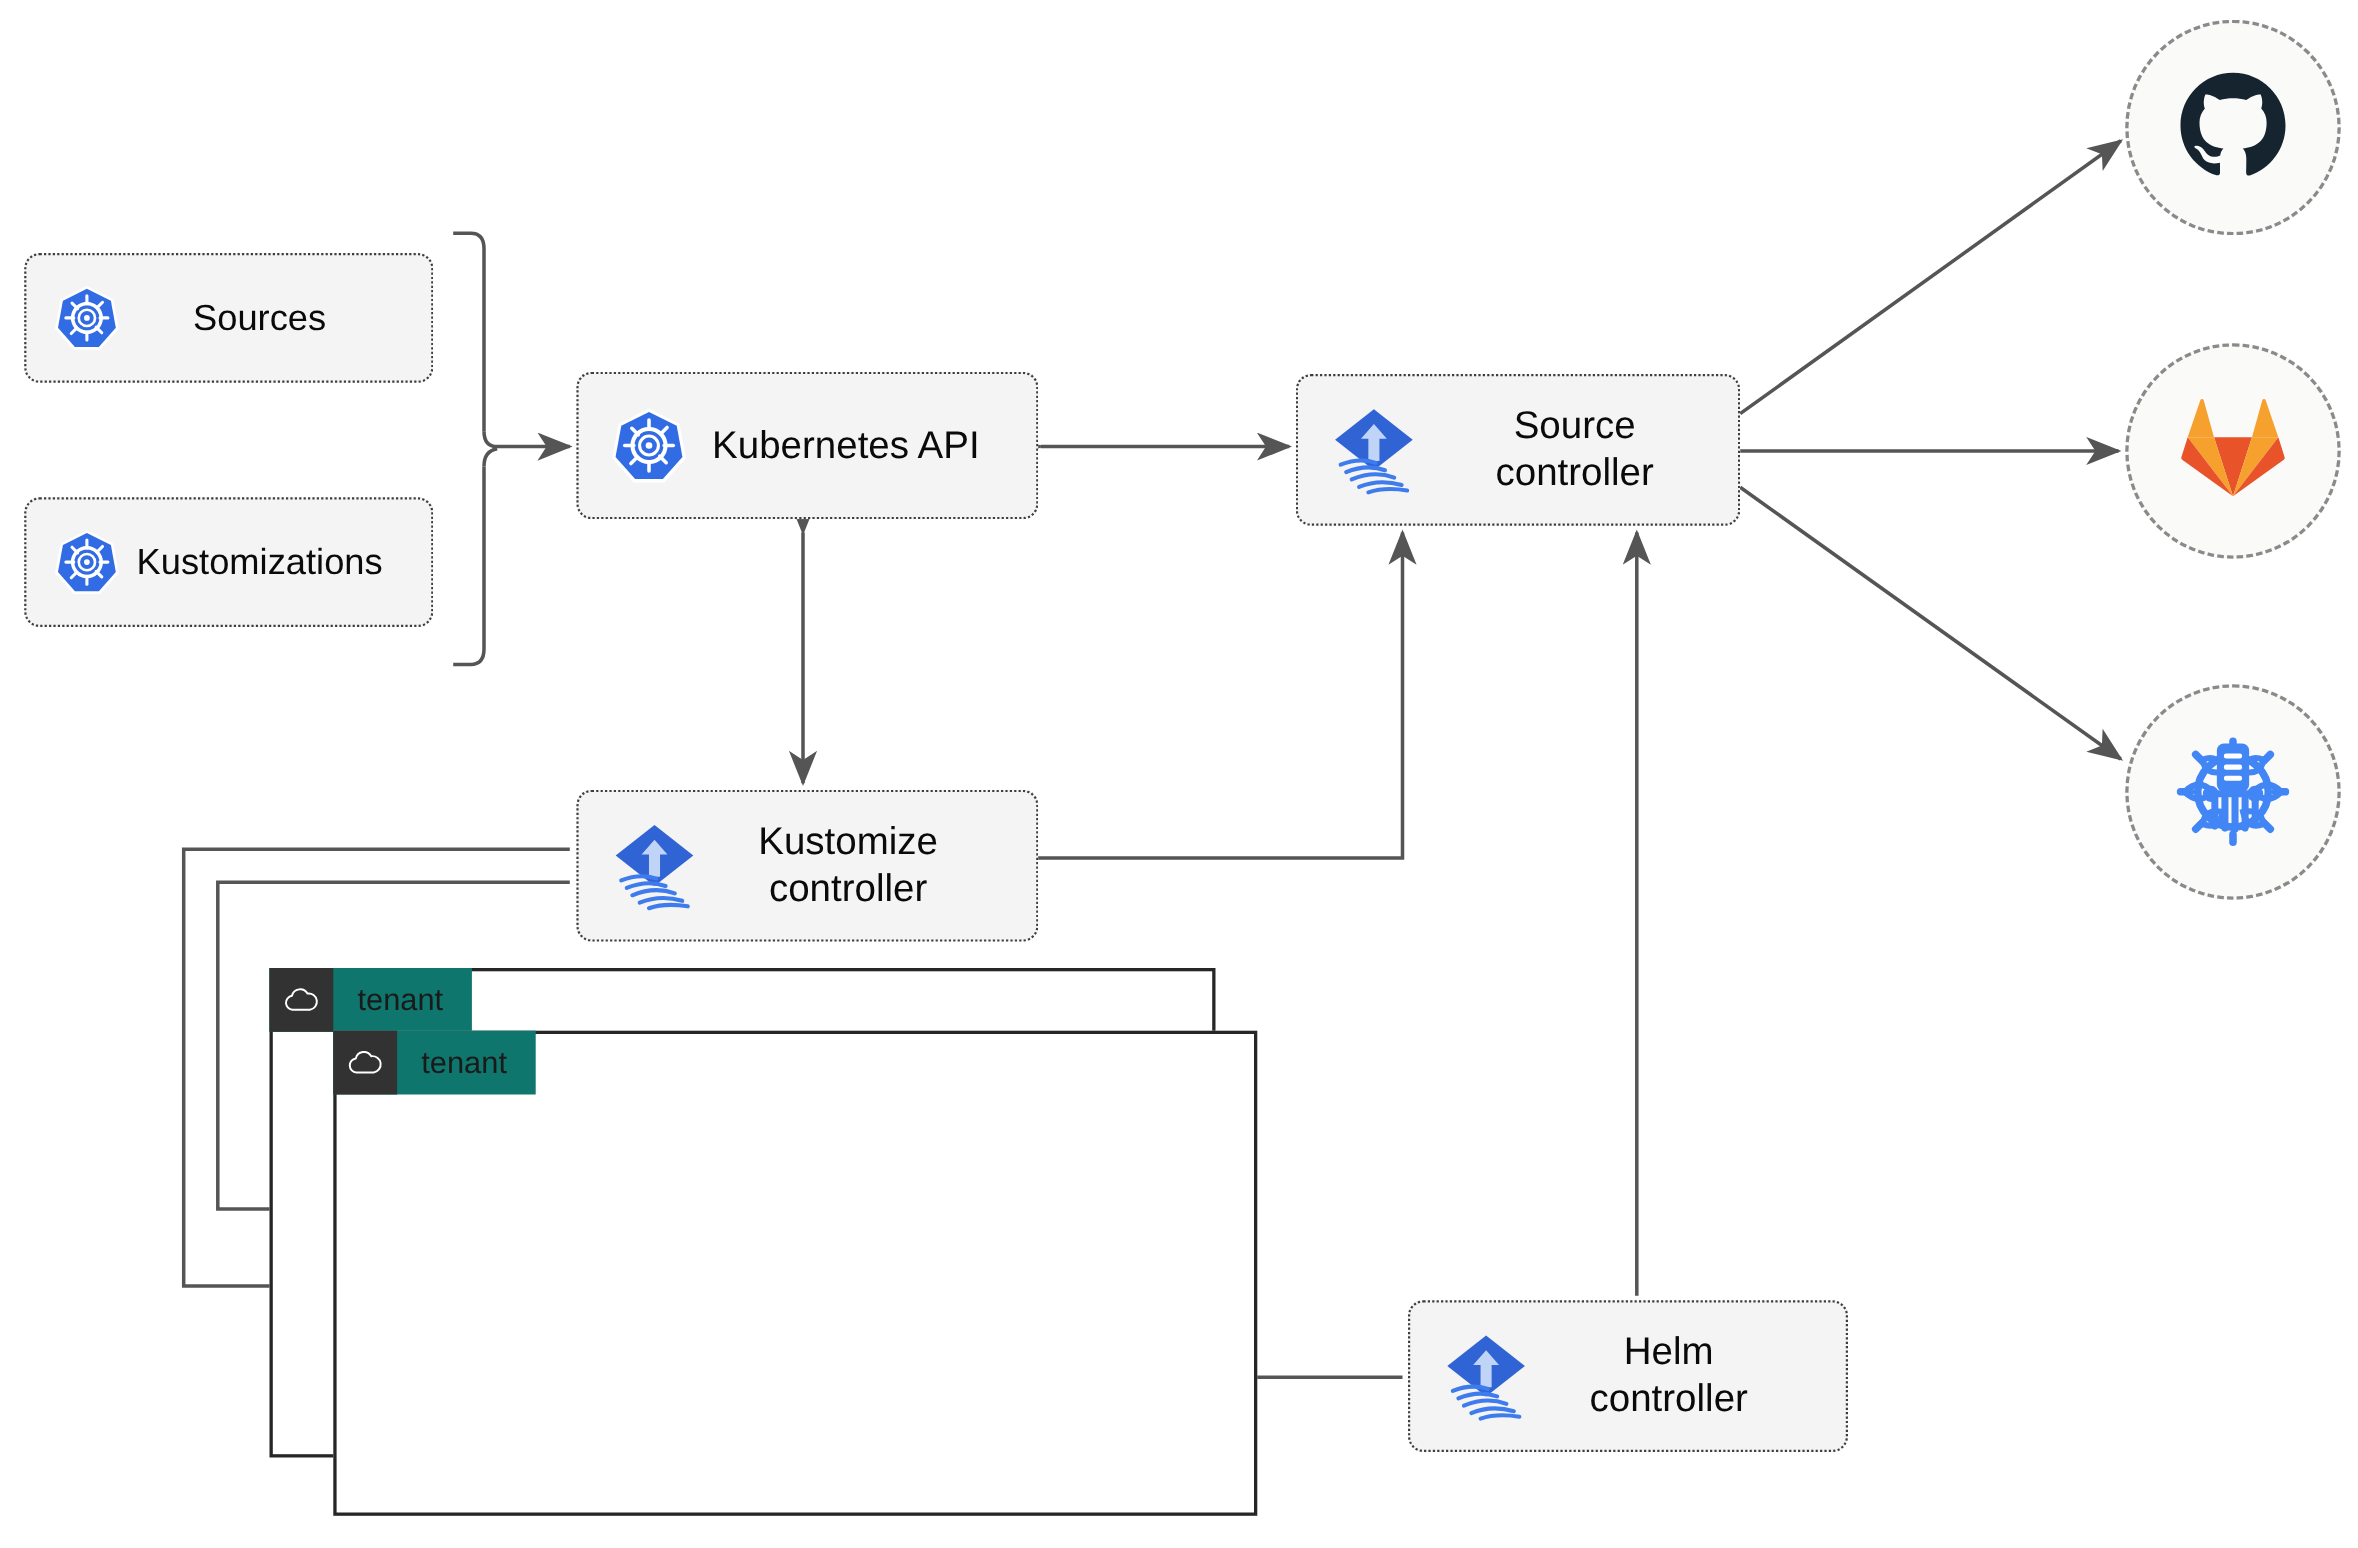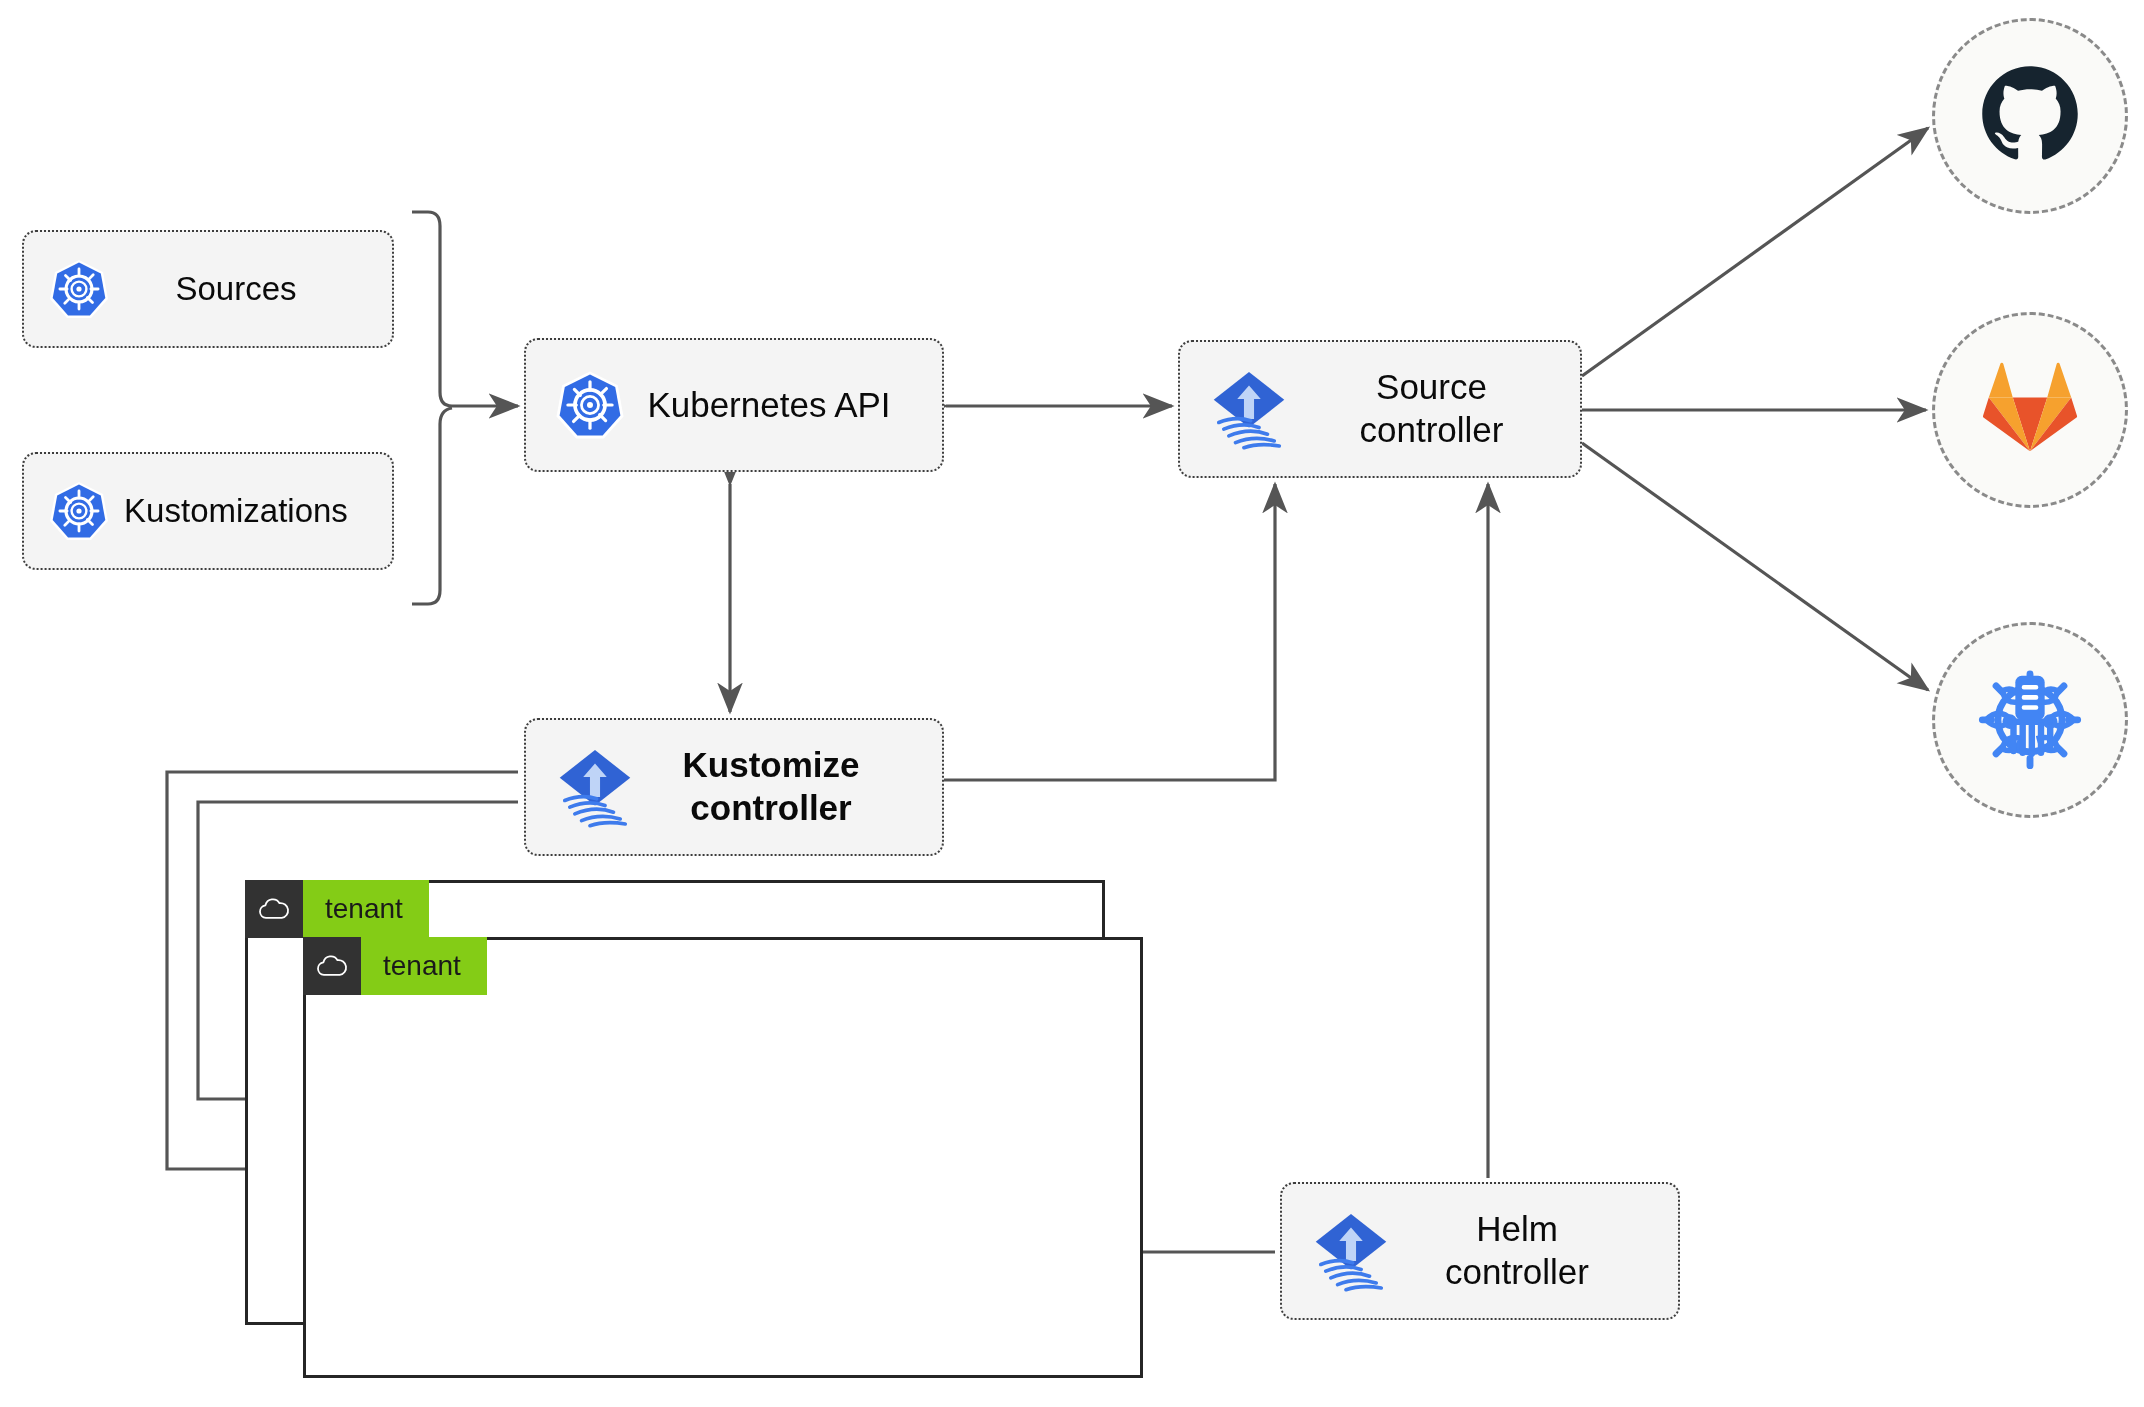--- a/index.html
+++ b/index.html
@@ -70,21 +70,21 @@
     box-sizing:border-box;
     border:3px solid #262626;
     background:#ffffff;
     z-index:2;
   }
   .tenant-tab{
     position:absolute;
     top:-3px;left:-3px;
     height:58px;
     display:flex;align-items:center;
-    background:#84cc16;
+    background:#0f766e;
     z-index:3;
   }
   .tab-badge{
     width:58px;height:58px;
     background:#323232;
     display:flex;align-items:center;justify-content:center;
     flex:0 0 auto;
   }
   .tab-text{
     font-size:28px;
@@ -218,21 +218,21 @@
           <path d="M26 82 Q50 72 72 80"></path>
           <path d="M34 90 Q56 81 80 88"></path>
           <path d="M44 96 Q62 90 86 94"></path>
         </g>
       </svg>
     </span>
     <span class="lbl">Source
 controller</span>
   </div>
 
-  <div class="node n-ctrl" style="left:524px;top:718px;width:420px;font-weight:bold;">
+  <div class="node n-ctrl" style="left:524px;top:718px;width:420px;">
     <span class="ico">
       <svg viewBox="0 0 100 100" width="84" height="84" aria-hidden="true">
         <path d="M50 6 L92 39 L50 72 L8 39 Z" fill="#3063D4"></path>
         <path d="M50 22 L64 38 L56 38 L56 62 L44 62 L44 38 L36 38 Z" fill="#BFD4F7"></path>
         <g stroke="#3E7BEC" stroke-width="4.4" fill="none" stroke-linecap="round">
           <path d="M14 66 Q34 58 52 64"></path>
           <path d="M20 74 Q42 65 62 72"></path>
           <path d="M26 82 Q50 72 72 80"></path>
           <path d="M34 90 Q56 81 80 88"></path>
           <path d="M44 96 Q62 90 86 94"></path>

